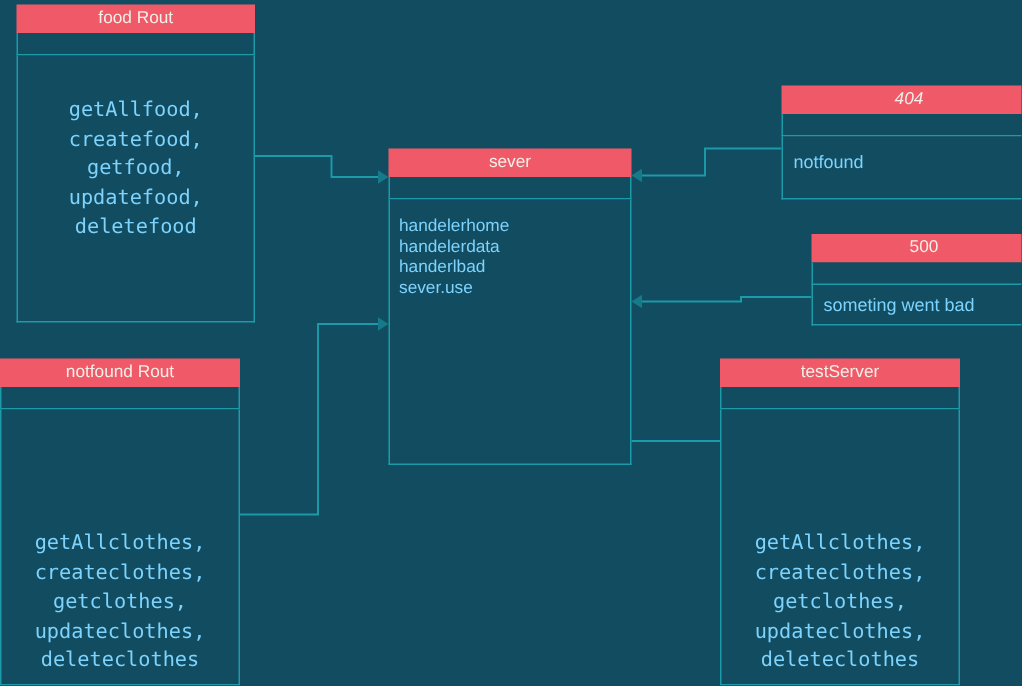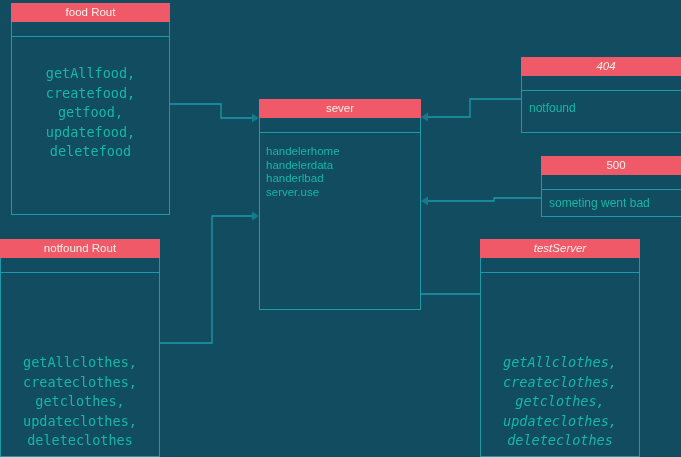--- a/index.html
+++ b/index.html
@@ -29,21 +29,21 @@
     border:1px solid #1C9AA8;
     border-top:none;
     height:15px;
     background:#124C61;
   }
   .node .body{
     box-sizing:border-box;
     border:1px solid #1C9AA8;
     border-top:none;
     background:#124C61;
-    color:#14b8a6;
+    color:#7dd3fc;
     overflow:hidden;
   }
   
   .mono-list{
     font-family:"DejaVu Sans Mono", monospace;
     font-size:13.5px;
     line-height:19.5px;
     text-align:center;
     white-space:pre;
     width:100%;
@@ -72,21 +72,21 @@
 
   #node-404{left:521px;top:57px;width:170px;height:76px;}
   #node-404 .body{height:42px;padding:10px 0 0 7px;}
 
   #node-500{left:541px;top:156px;width:150px;height:61px;}
   #node-500 .body{height:27px;padding:6px 0 0 7px;}
 
   #node-clothes{left:0px;top:239px;width:160px;height:218px;}
   #node-clothes .body{height:184px;padding-top:80px;}
 
-  #node-test{left:480px;top:239px;width:160px;height:218px;font-style:italic;}
+  #node-test{left:480px;top:239px;width:160px;height:218px;}
   #node-test .body{height:184px;padding-top:80px;}
 
   svg .ln{fill:none;stroke:#1C9AA8;stroke-width:1.3;}
   svg .arw{fill:#157A89;}
 </style>
 </head>
 <body>
 
 <svg id="canvas" viewBox="0 0 681 457" width="681" height="457">
 
@@ -128,21 +128,21 @@
   </div>
 </div>
 
 <div class="node" id="node-sever">
   <div class="title">sever</div>
   <div class="subbar"></div>
   <div class="body">
     <div class="plain-list">handelerhome
 handelerdata
 handerlbad
-server.use</div>
+sever.use</div>
   </div>
 </div>
 
 <div class="node" id="node-404">
   <div class="title italic">404</div>
   <div class="subbar"></div>
   <div class="body">
     <div class="single-line">notfound</div>
   </div>
 </div>

